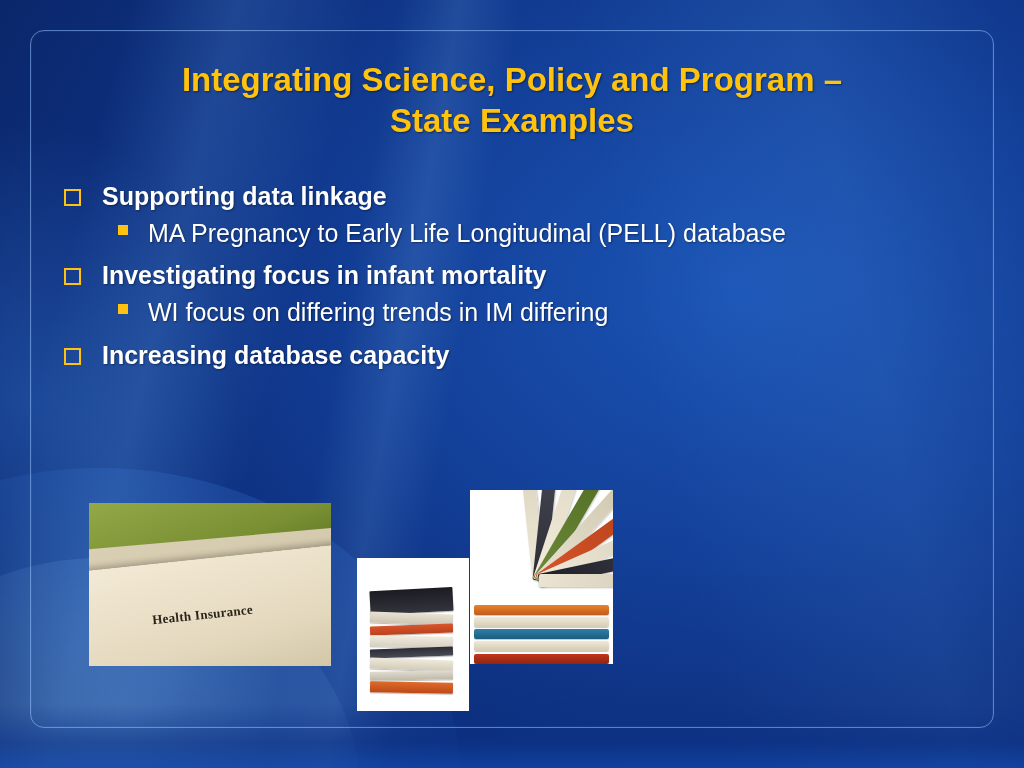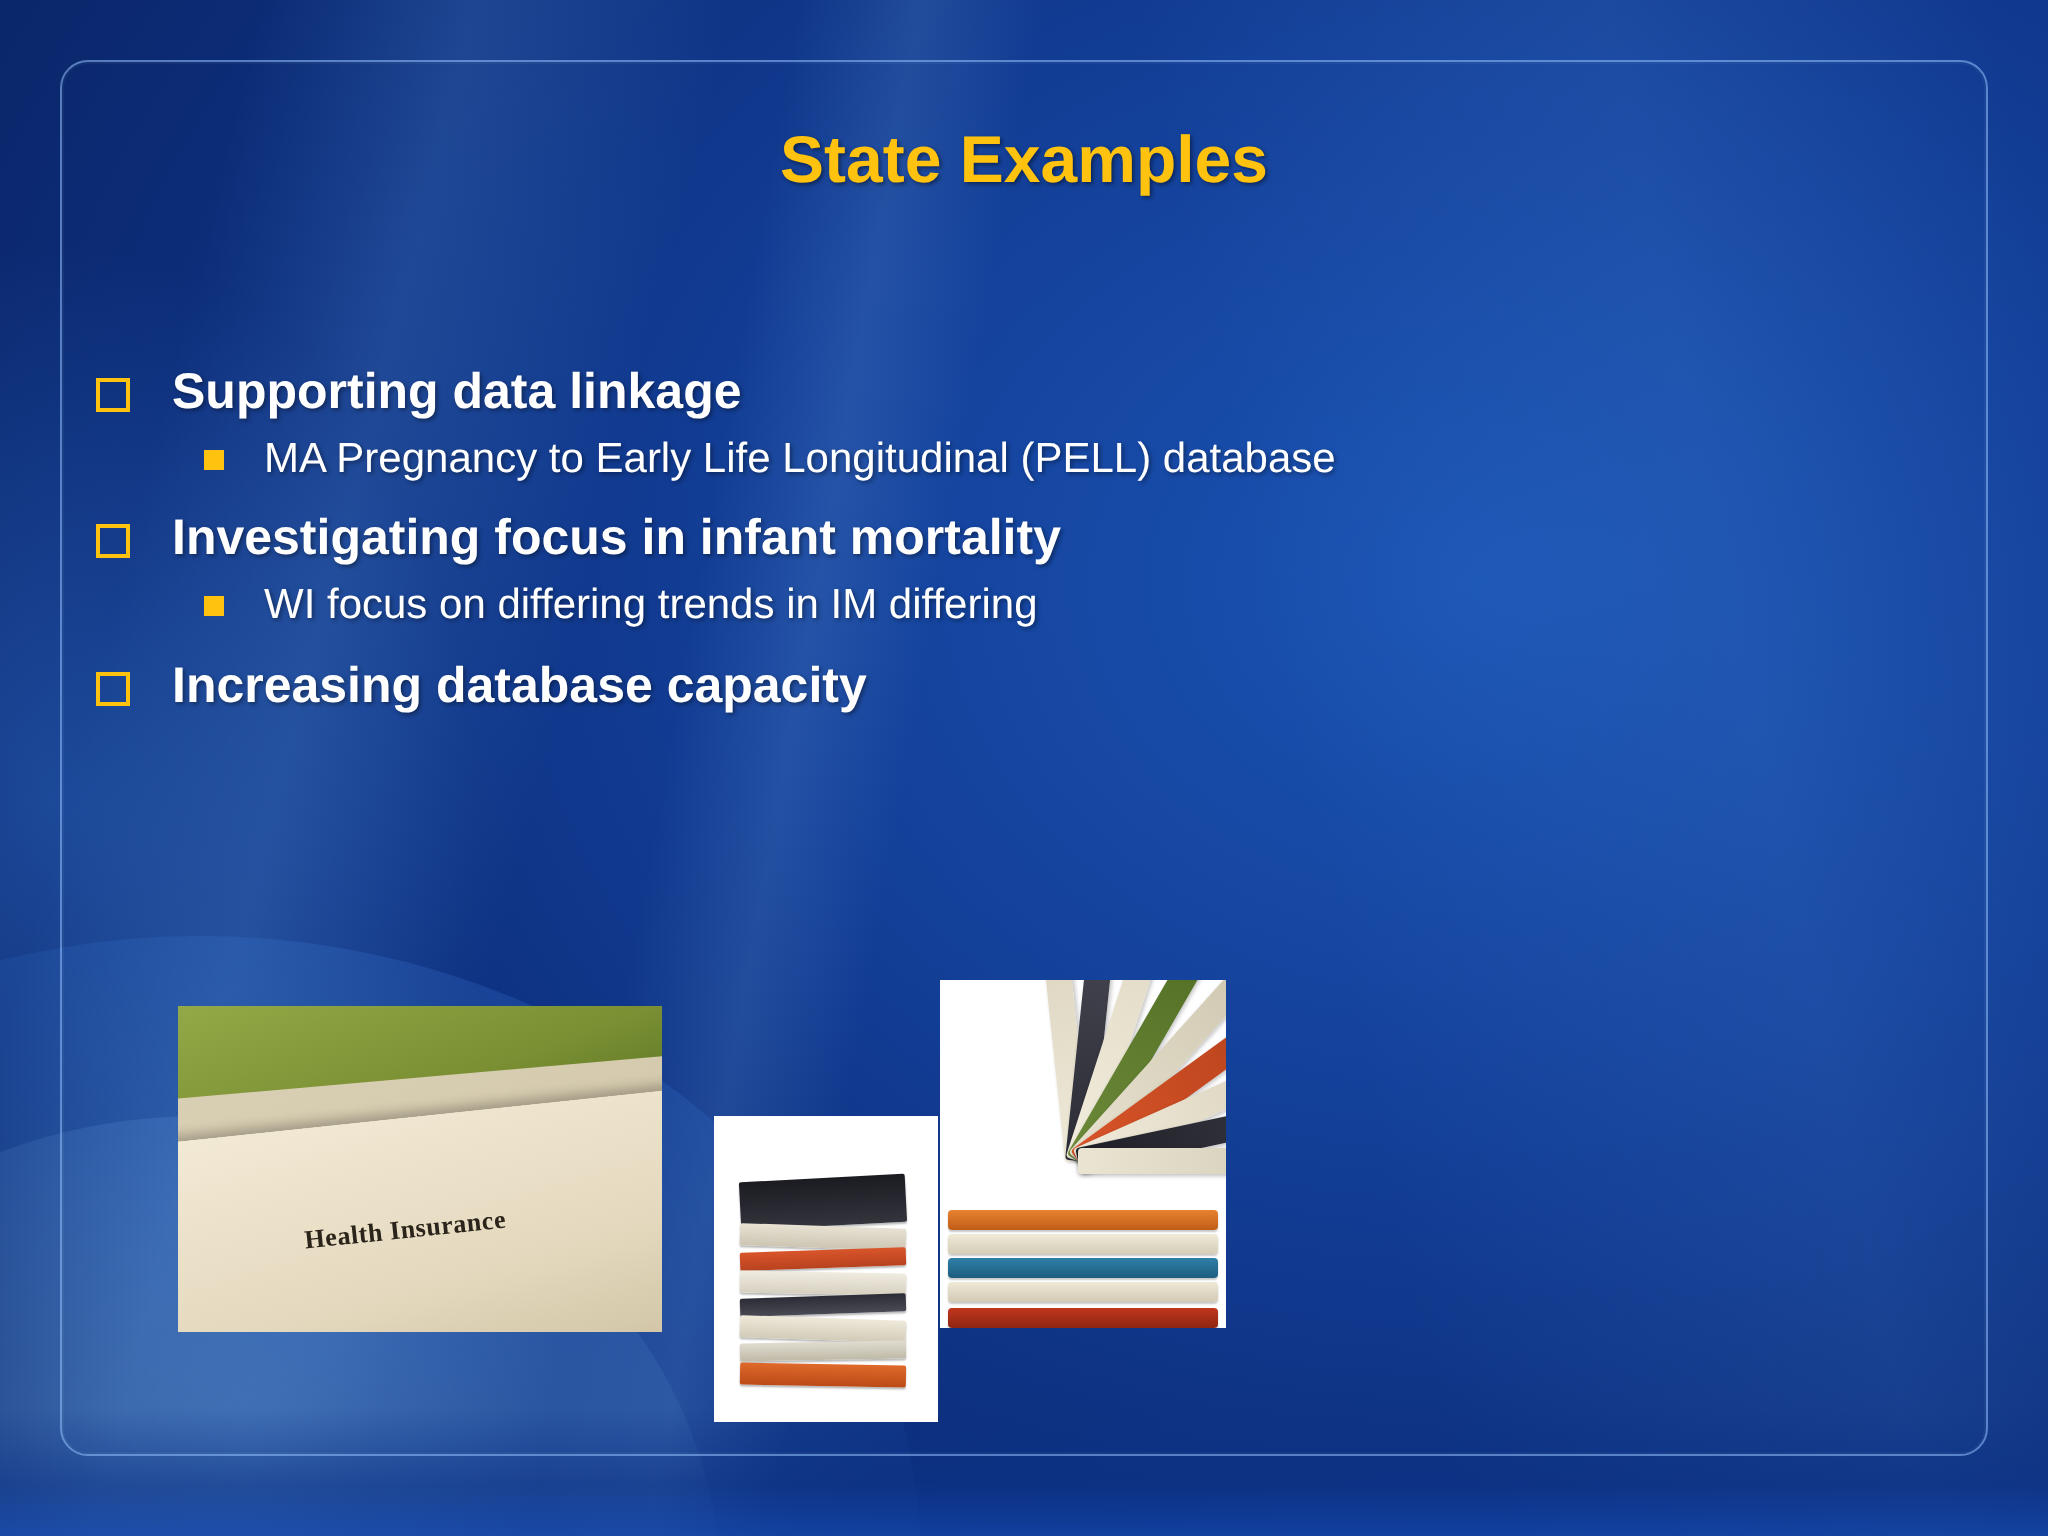--- a/index.html
+++ b/index.html
@@ -89,21 +89,21 @@
     text-align: center;
     color: #ffc20e;
     font-size: 33px;
     font-weight: bold;
     line-height: 1.24;
     text-shadow: 1px 1px 2px rgba(0,0,0,0.45);
   }
 
   .content {
     position: absolute;
-    left: 40px;
+    left: 56px;
     top: 182px;
     width: 920px;
   }
 
   .l1 {
     position: relative;
     padding-left: 46px;
     color: #ffffff;
     font-size: 25px;
     font-weight: bold;
@@ -117,21 +117,21 @@
     width: 13px;
     height: 13px;
     border: 2px solid #ffc20e;
     background: transparent;
   }
 
   .l2 {
     position: relative;
     padding-left: 92px;
     color: #ffffff;
-    font-size: 21px;
+    font-size: 25px;
     font-weight: normal;
     line-height: 1.45;
     margin-top: 3px;
     text-shadow: 1px 1px 2px rgba(0,0,0,0.4);
   }
   .l2 .bullet {
     position: absolute;
     left: 62px;
     top: 10px;
     width: 10px;
@@ -246,20 +246,21 @@
   <div class="streak streak-a"></div>
   <div class="streak streak-b"></div>
   <div class="streak streak-c"></div>
   <div class="corner-swoosh"></div>
   <div class="corner-swoosh2"></div>
   <div class="bottom-band"></div>
 
   <div class="frame"></div>
 
   <div class="title">
+    <div>Integrating Science, Policy and Program –</div>
     <div>State Examples</div>
   </div>
 
   <div class="content">
 
     <div class="group">
       <div class="l1">
         <span class="bullet"></span>
         <span>Supporting data linkage</span>
       </div>

